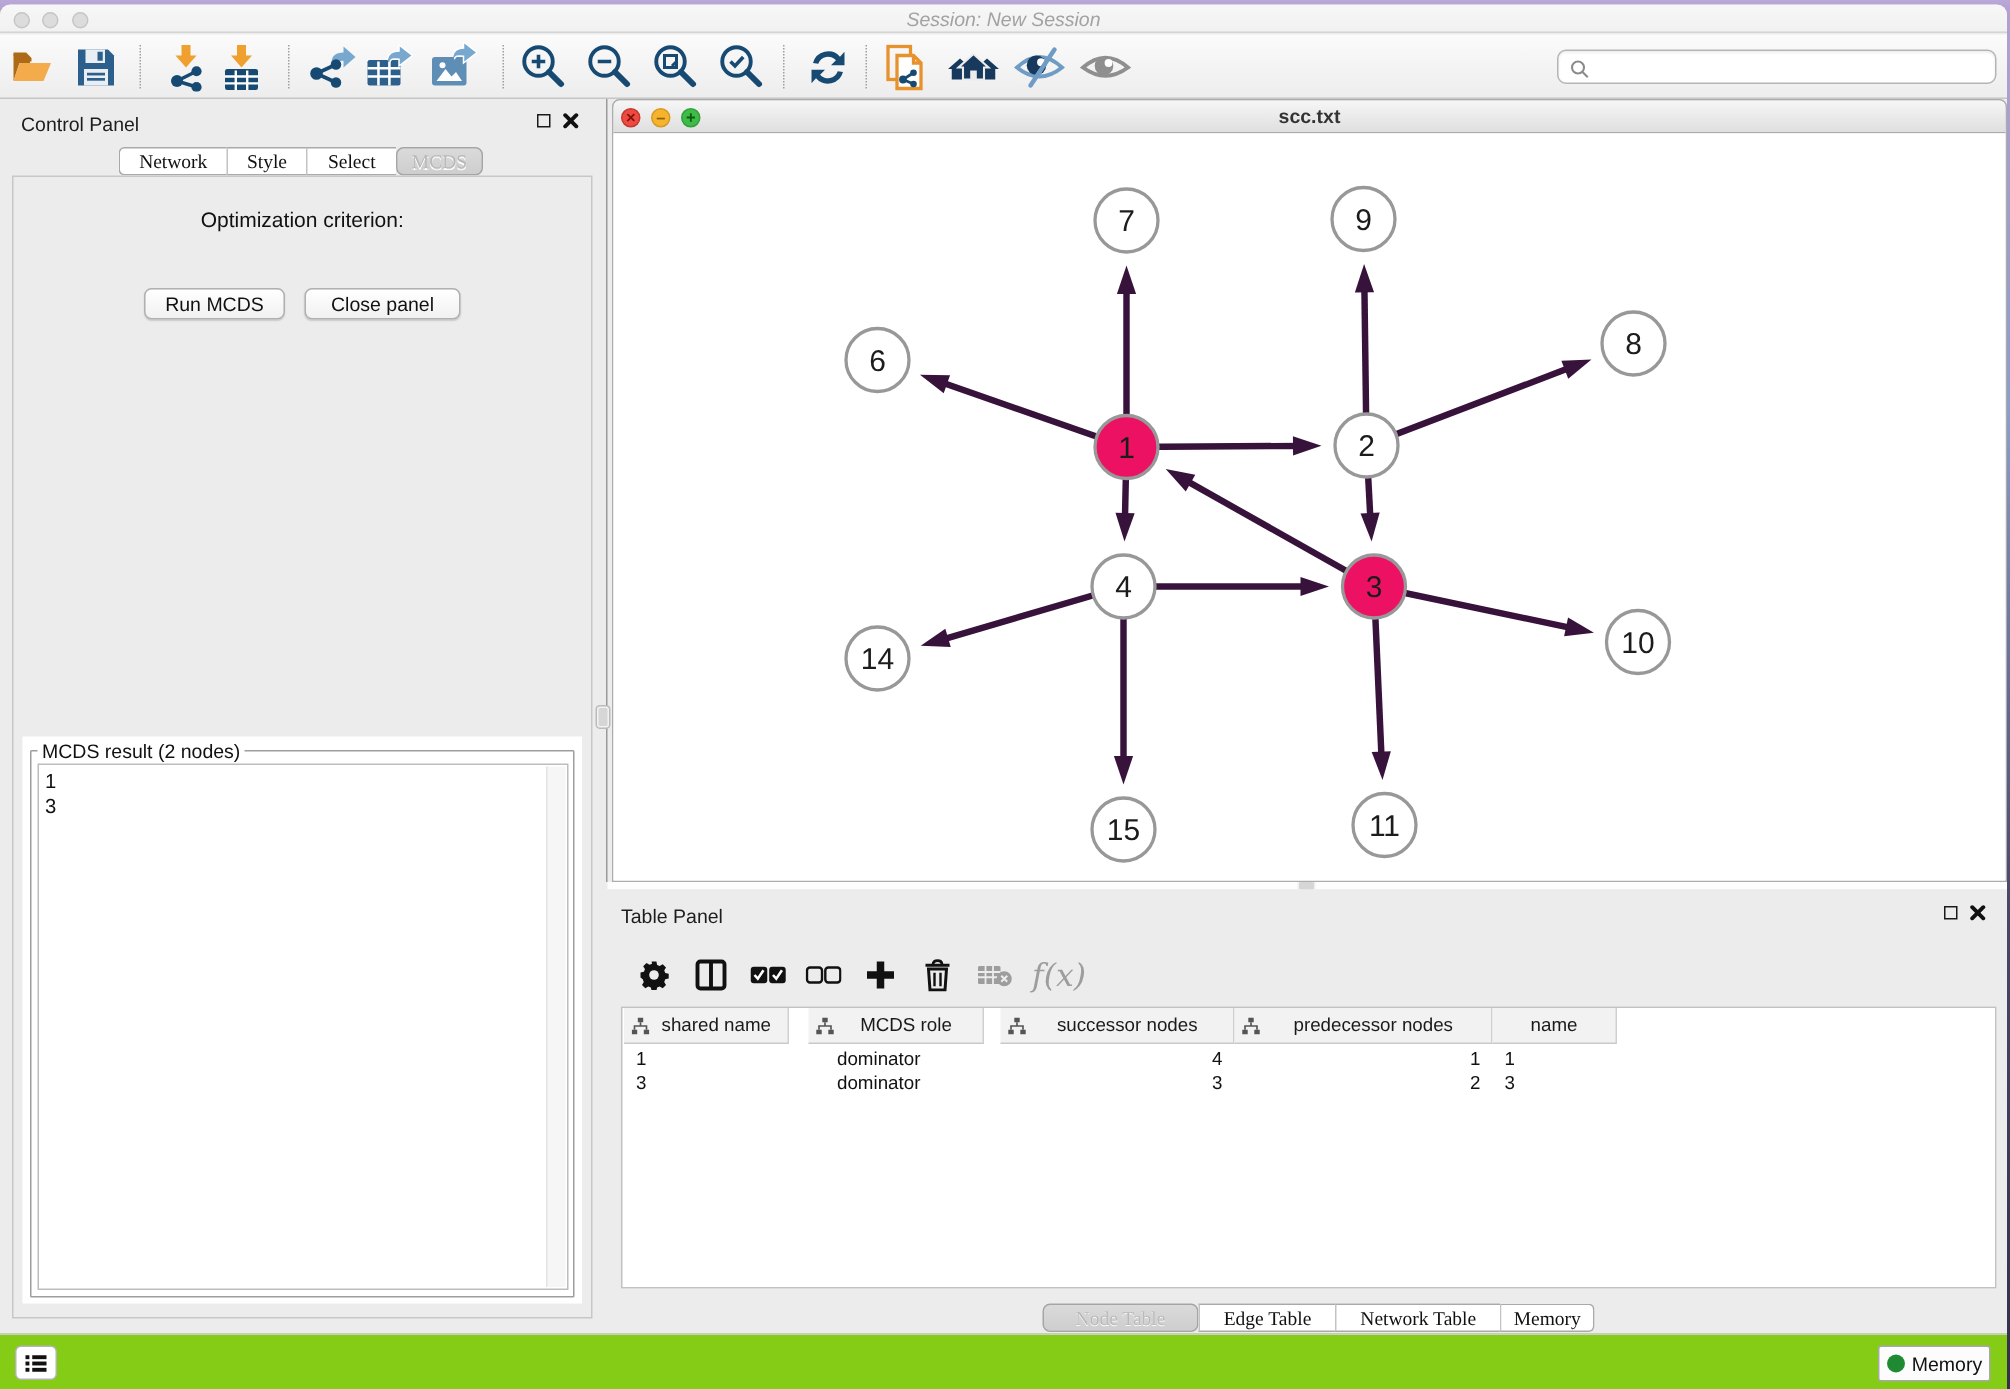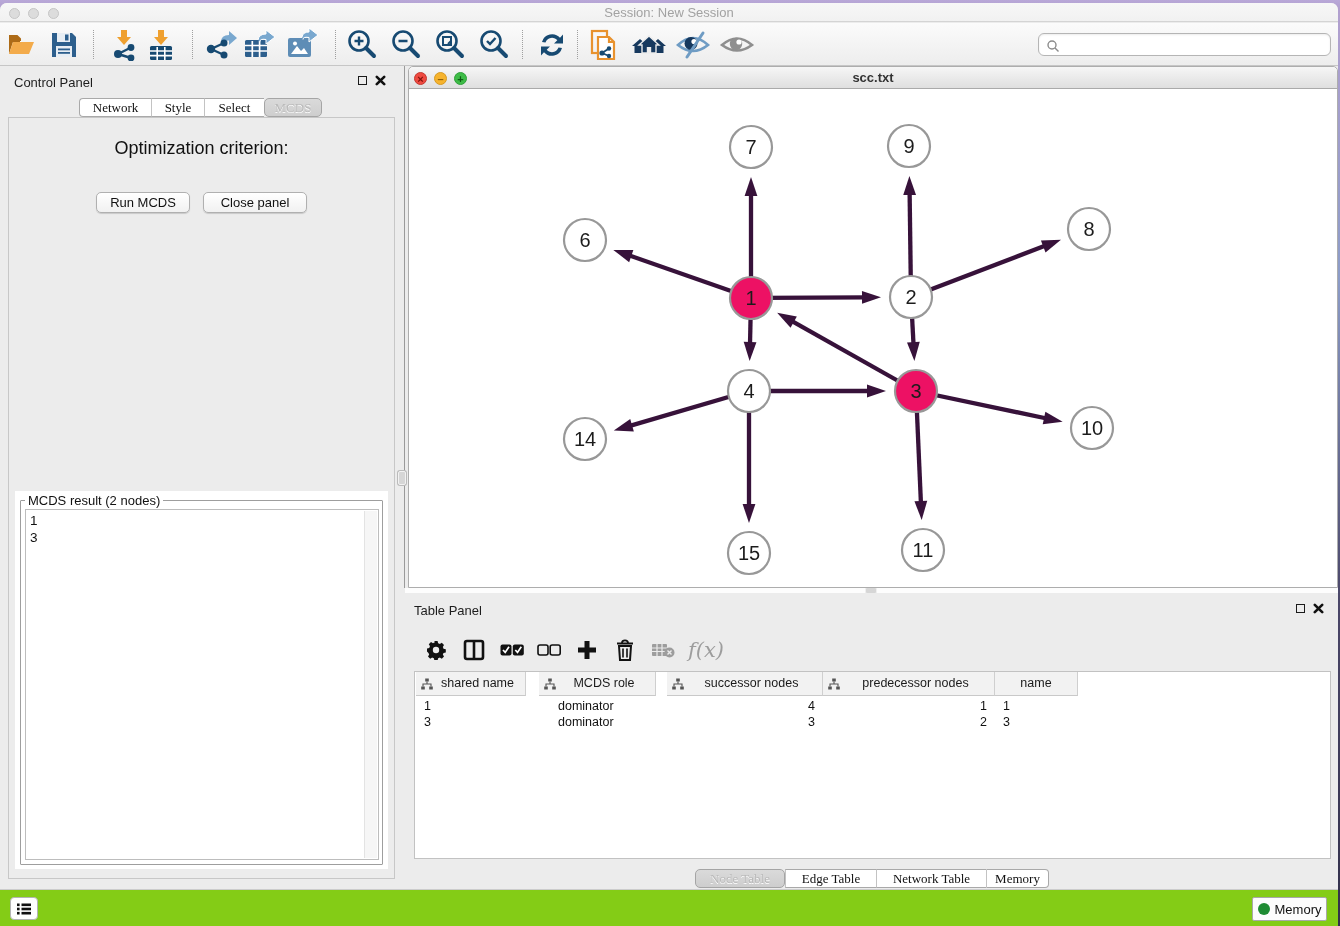--- a/index.html
+++ b/index.html
@@ -15,20 +15,21 @@
     position:absolute; left:0; top:3px; right:2px; bottom:0;
     background:#ececec; border-radius:7px 7px 0 0;
     overflow:hidden;
   }
 
   
   #titlebar {
     position:absolute; left:0; right:0; top:0; height:19px;
     background:linear-gradient(#f7f7f7,#f1f1f1);
     border-bottom:1px solid #d4d4d4;
+    font-style:italic;
   }
   .tl-dot { position:absolute; top:4.5px; width:11px; height:11px; border-radius:50%;
     background:#dcdcdc; border:1px solid #c5c5c5; }
   #titlebar .title {
     position:absolute; left:0; right:0; top:0; line-height:19px; text-align:center;
     font-size:13px; color:#a2a2a2;
   }
 
   
   #toolbar {
@@ -62,21 +63,21 @@
   .seg.selected {
     background:linear-gradient(#dadada,#cecece);
     border:1px solid #a5a5a5; border-radius:5px;
     color:#b9b9b9; text-shadow:0 1px 0 #ffffff;
   }
 
   #cp-pane {
     position:absolute; left:8px; top:114px; width:387px; height:762px;
     background:#ececec; border:1px solid #c7c7c7;
   }
-  #cp-opt-label { position:absolute; left:0; width:100%; top:20px; text-align:center; font-size:18px; color:#111; }
+  #cp-opt-label { position:absolute; left:0; width:100%; top:20px; text-align:center; font-size:14px; color:#111; }
   #cp-select {
     position:absolute; left:36px; top:41px; width:311px; height:22px;
     background:#fff; border:1px solid #b2b2b2; border-radius:5px;
     font-size:13px; color:#111; line-height:20px; padding-left:13px;
     box-shadow:0 1px 1px rgba(0,0,0,.12);
   }
   #cp-select svg { position:absolute; right:7px; top:3px; }
   .cp-btn {
     position:absolute; top:74px; height:21px;
     background:linear-gradient(#ffffff,#f1f1f1);
@@ -566,21 +567,21 @@
         <div class="td-row" style="top: 42px; width: 100%;">
           <div class="td-cell" style="left: 9px; width: 118px;">3</div>
           <div class="td-cell" style="left: 143px; width: 101px;">dominator</div>
           <div class="td-cell num" style="left: 260px; width: 140px;">3</div>
           <div class="td-cell num" style="left: 416px; width: 156px;">2</div>
           <div class="td-cell" style="left: 588px; width: 67px;">3</div>
         </div>
       </div>
 
     <div class="seg-tabs" style="left:290px; top:276px;">
-      <span class="seg first selected" style="width:90px; border-radius:5px;">Node Table</span>
+      <span class="seg first selected" style="width:104px; border-radius:5px;">Node Table</span>
       <span class="seg mid" style="width:91px">Edge Table</span>
       <span class="seg mid" style="width:110px">Network Table</span>
       <span class="seg mid" style="width:63px; border-right:1px solid #a9a9a9; border-radius:0 4px 4px 0;">Memory</span>
     </div>
   </div>
 
   <div id="status-bar">
     <span id="panel-toggle-btn">
       <svg width="16" height="14" viewBox="0 0 16 14">
           <g fill="#111">

